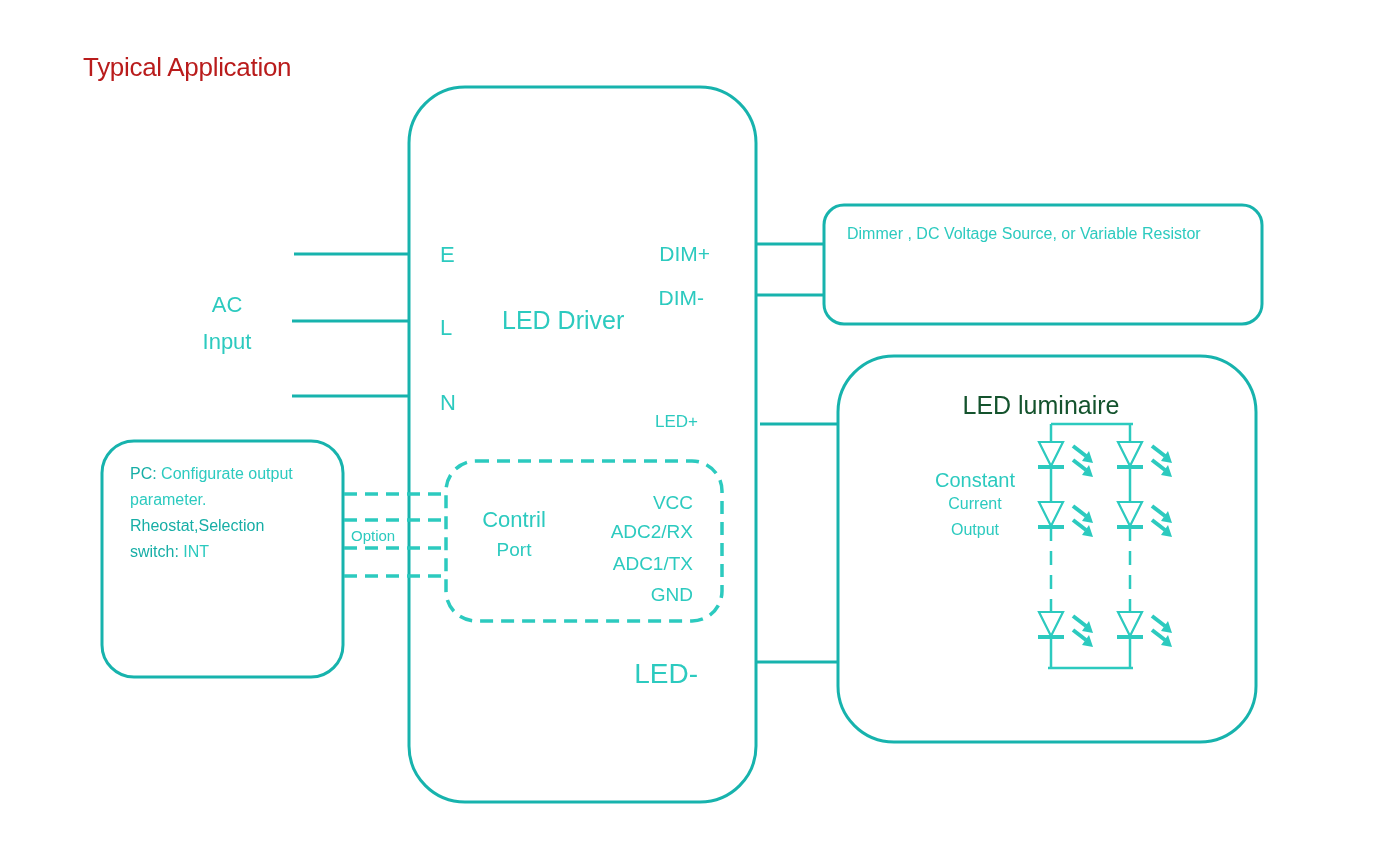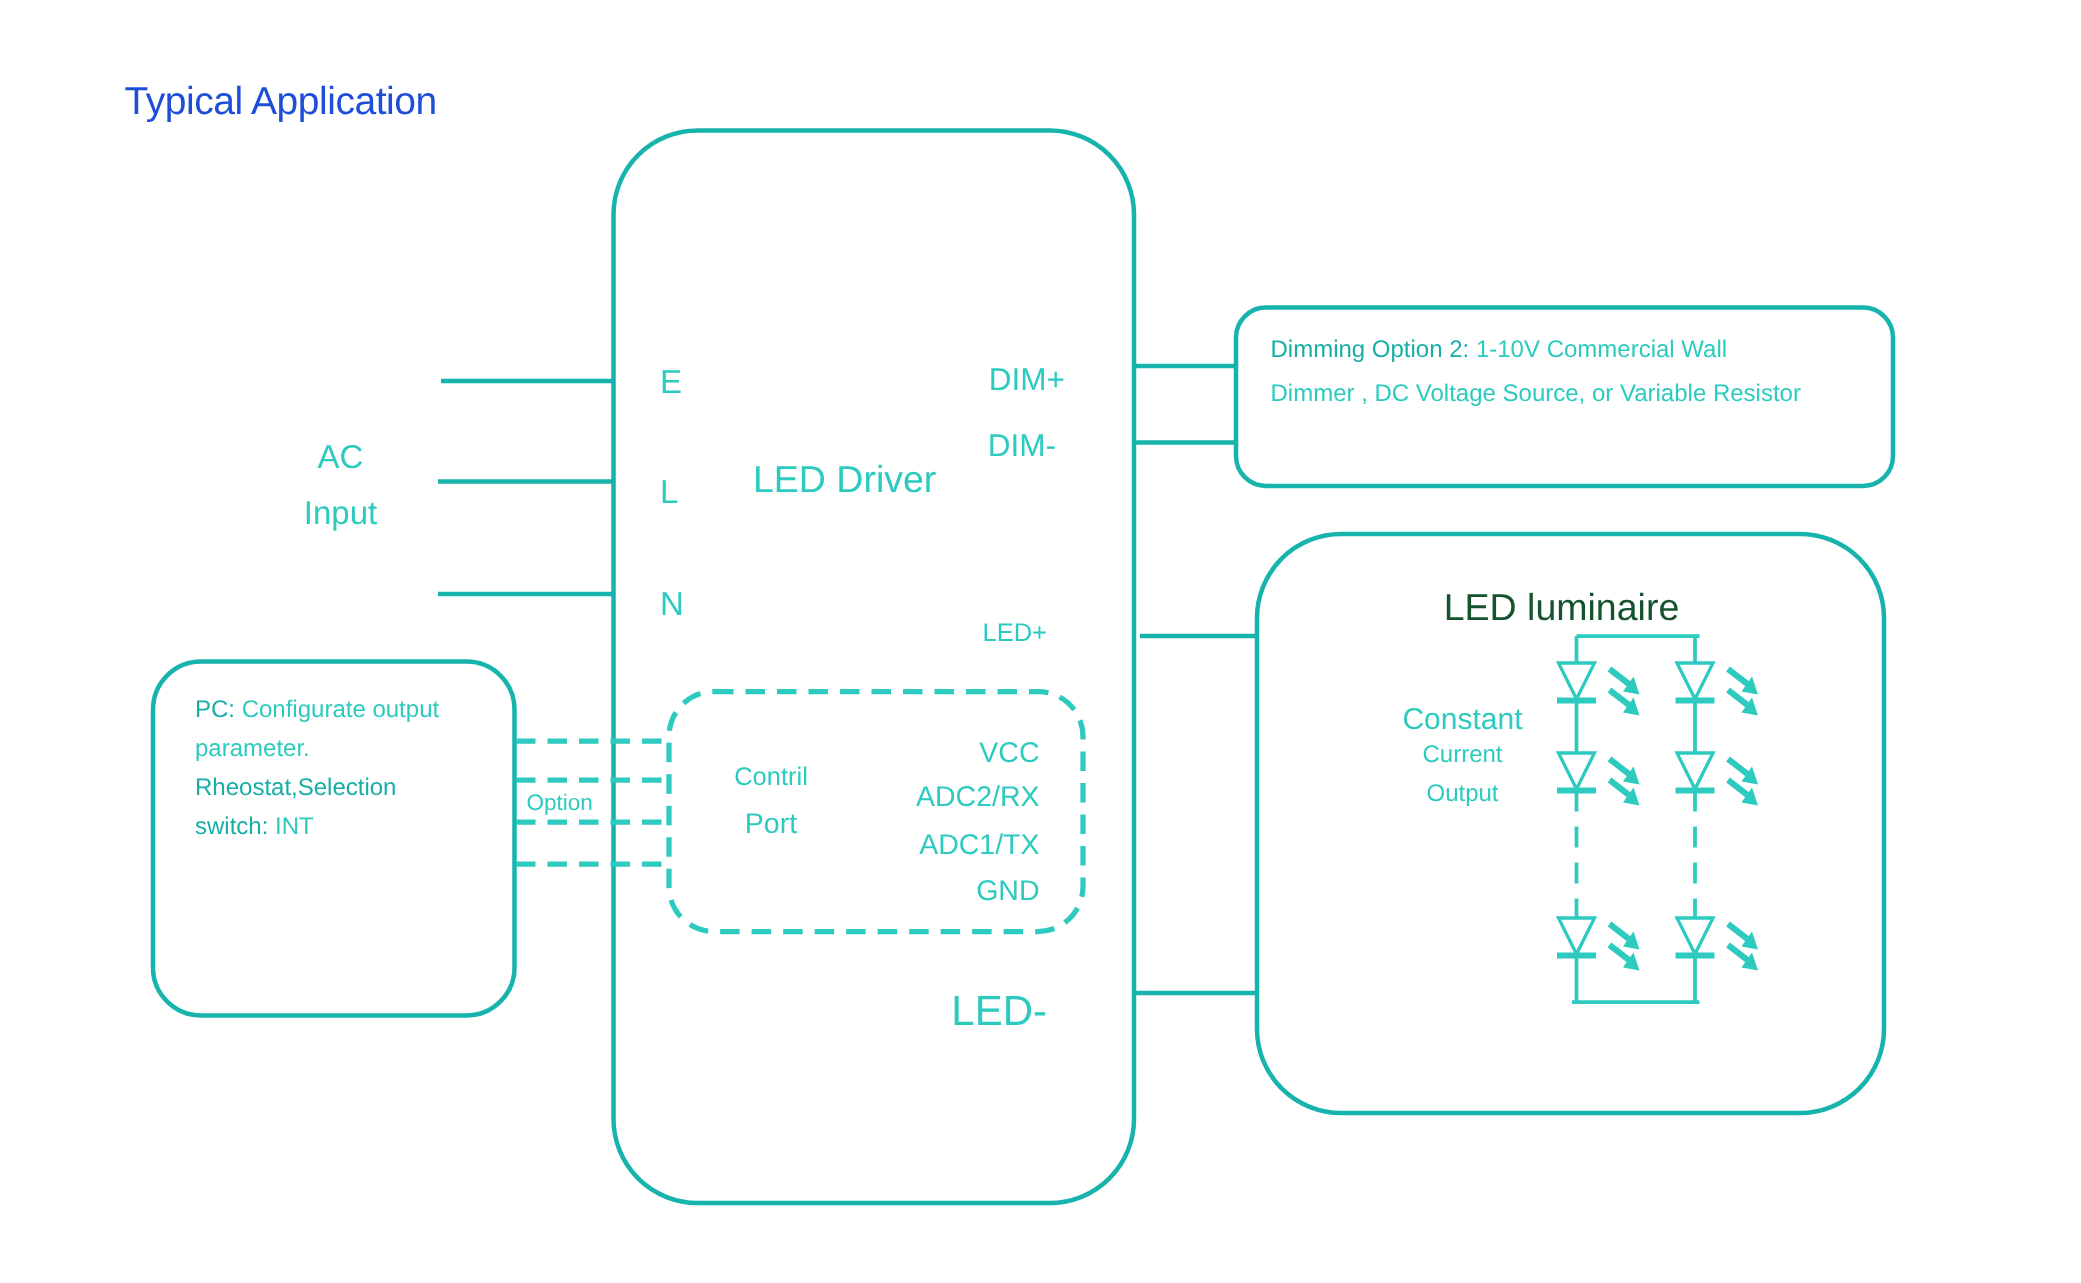--- a/index.html
+++ b/index.html
@@ -1,18 +1,18 @@
 <!DOCTYPE html>
 <html><head>
   <meta charset="utf-8">
   <style>
     html, body { margin: 0; padding: 0; background: #ffffff; }
     body { width: 1387px; height: 855px; position: relative; overflow: hidden;
            font-family: "DejaVu Sans", "Liberation Sans", sans-serif; }
-    .title { position: absolute; left: 83px; top: 52px; font-size: 26px; color: #1d4ed8;
+    .title { position: absolute; left: 83px; top: 52px; font-size: 26px; color: #b91c1c;
              font-family: "Liberation Sans", sans-serif; letter-spacing: -0.3px; }
     svg.diagram { position: absolute; left: 0; top: 0; }
     .lbl { position: absolute; color: #2ccabf; font-family: "Liberation Sans", sans-serif;
            white-space: nowrap; line-height: 1; }
     .txt22 { font-size: 22px; }
     .right { text-align: right; }
     .center { text-align: center; }
     .box-text { position: absolute; font-family: "Liberation Sans", sans-serif; font-size: 16px;
                 color: #2ccabf; line-height: 29px; }
     .box-text b { font-weight: normal; color: #17aea6; }
@@ -111,29 +111,28 @@
 <div class="lbl txt22" style="left:440px; top:317px;">L</div>
 <div class="lbl txt22" style="left:440px; top:392px;">N</div>
 
 <div class="lbl txt22" style="left:502px; top:308px; font-size:25px;">LED Driver</div>
 
 <div class="lbl txt20 right" style="left:620px; top:243px; width:90px; font-size:21px;">DIM+</div>
 <div class="lbl txt20 right" style="left:620px; top:287px; width:84px; font-size:21px;">DIM-</div>
 <div class="lbl txt20 right" style="left:610px; top:413px; width:88px; font-size:17px;">LED+</div>
 <div class="lbl txt20 right" style="left:610px; top:660px; width:88px; font-size:28px;">LED-</div>
 
-<div class="lbl center" style="left:474px; top:509px; width:80px; font-size:17px;text-align:center;">Contril</div>
+<div class="lbl center" style="left:474px; top:509px; width:80px; font-size:22px;text-align:center;">Contril</div>
 <div class="lbl center" style="left:474px; top:540px; width:80px; font-size:19px;">Port</div>
 <div class="lbl right" style="left:583px; top:493px; width:110px; font-size:19px;">VCC</div>
 <div class="lbl right" style="left:583px; top:522px; width:110px; font-size:19px;">ADC2/RX</div>
 <div class="lbl right" style="left:583px; top:554px; width:110px; font-size:19px;">ADC1/TX</div>
 <div class="lbl right" style="left:583px; top:585px; width:110px; font-size:19px;">GND</div>
 
 <div class="box-text" style="left:847px; top:219px;">
-  <div><b>Dimming Option 2:</b><span> 1-10V Commercial Wall</span></div>
   <div>Dimmer , DC Voltage Source, or Variable Resistor</div>
 </div>
 
 <div class="pc-text" style="left:130px; top:461px;">
   <div><b>PC:</b><span> Configurate output</span></div>
   <div>parameter.</div>
   <div><b>Rheostat,Selection</b></div>
   <div><b>switch:</b><span> INT</span></div>
 </div>
 <div class="lbl" style="left:351px; top:528px; font-size:15px;">Option</div>

